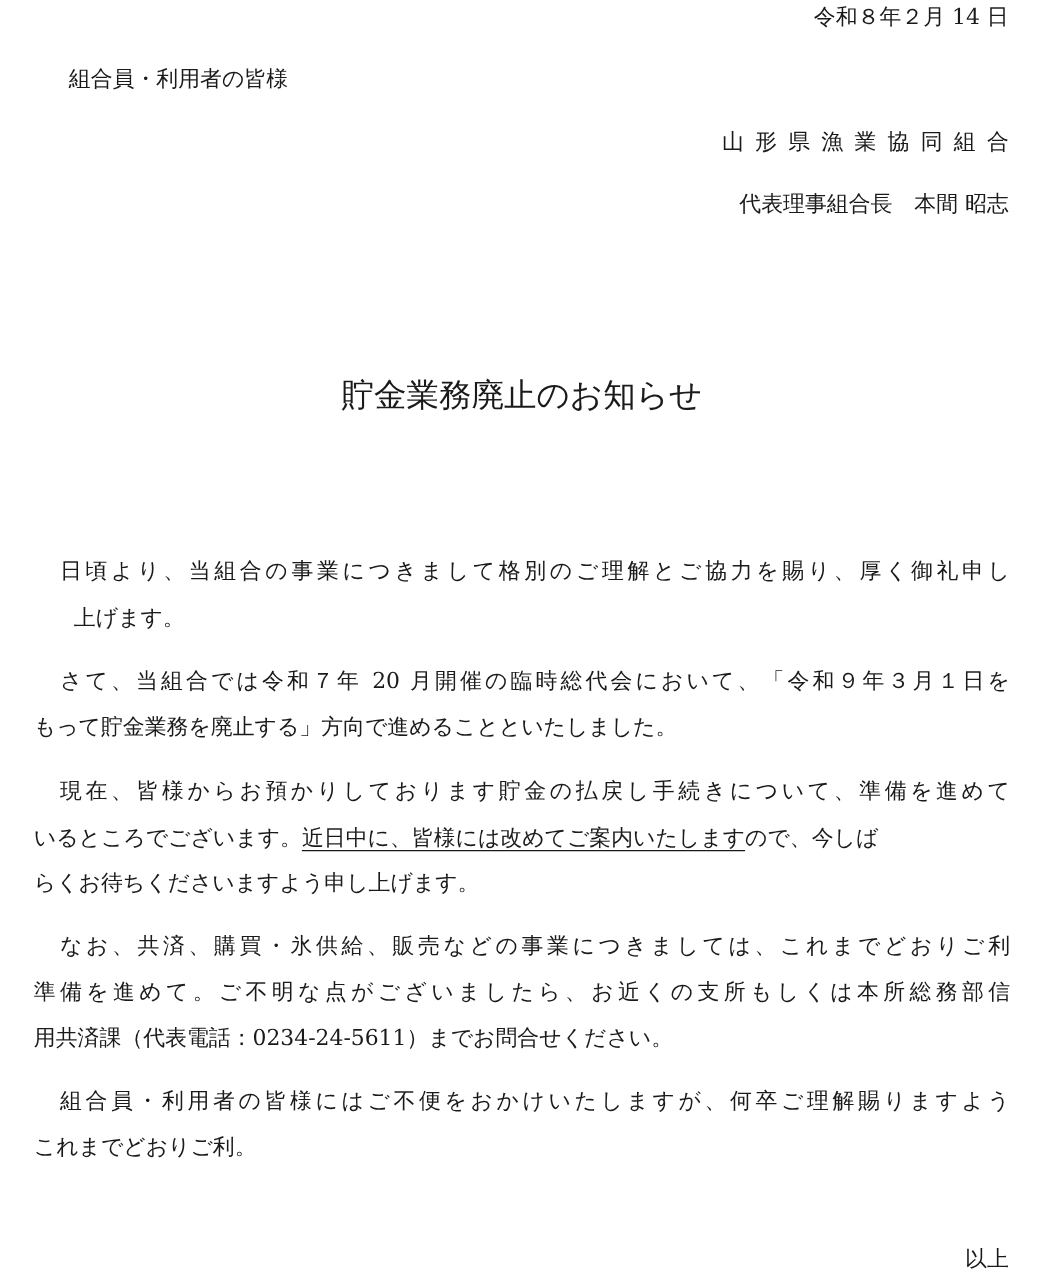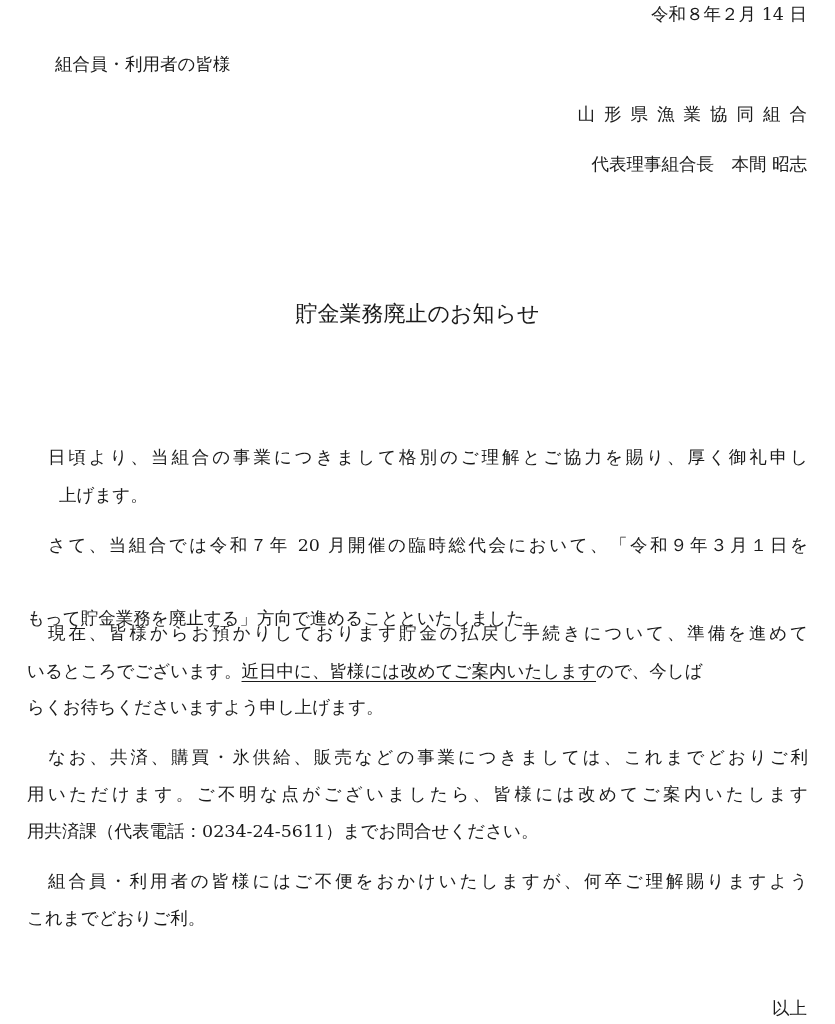--- a/index.html
+++ b/index.html
@@ -23,21 +23,21 @@
     }
     .right { right: 28px; text-align: right; }
     .left { left: 27px; margin-left: 28px; }
     .org-name { letter-spacing: 9px; margin-right: -9px; }
     .title {
       position: absolute;
       top: 299px;
       left: 0;
       width: 835px;
       text-align: center;
-      font-size: 22px;
+      font-size: 26px;
       white-space: nowrap;
     }
     .para-line {
       position: absolute;
       left: 27px;
       width: 781px;
       white-space: nowrap;
       line-height: 1;
       text-align: justify;
       text-align-last: justify;
@@ -63,32 +63,32 @@
 
   <div class="title">貯金業務廃止のお知らせ</div>
 
   <div>
     <div class="para-line indent" style="top:449px;">日頃より、当組合の事業につきまして格別のご理解とご協力を賜り、厚く御礼申し</div>
     <div class="para-line last" style="top:487px;margin-left:32px;">上げます。</div>
   </div>
 
   <div>
     <div class="para-line indent" style="top:537px;">さて、当組合では令和７年 20 月開催の臨時総代会において、「令和９年３月１日を</div>
-    <div class="para-line last" style="top:574px;margin-top:36px;">もって貯金業務を廃止する」方向で進めることといたしました。</div>
+    <div class="para-line last" style="top:574px;">もって貯金業務を廃止する」方向で進めることといたしました。</div>
   </div>
 
   <div>
     <div class="para-line indent" style="top:625px;">現在、皆様からお預かりしております貯金の払戻し手続きについて、準備を進めて</div>
     <div class="para-line last" style="top:663px;"><span>いるところでございます。</span><span class="underline">近日中に、皆様には改めてご案内いたします</span><span>ので、今しば</span></div>
     <div class="para-line last" style="top:699px;">らくお待ちくださいますよう申し上げます。</div>
   </div>
 
   <div>
     <div class="para-line indent" style="top:749px;">なお、共済、購買・氷供給、販売などの事業につきましては、これまでどおりご利</div>
-    <div class="para-line" style="top:786px;">用いただけます。ご不明な点がございましたら、皆様には改めてご案内いたします</div>
+    <div class="para-line" style="top:786px;">準備を進めて。ご不明な点がございましたら、お近くの支所もしくは本所総務部信</div>
     <div class="para-line last" style="top:823px;">用共済課（代表電話：0234-24-5611）までお問合せください。</div>
   </div>
 
   <div>
     <div class="para-line indent" style="top:873px;">組合員・利用者の皆様にはご不便をおかけいたしますが、何卒ご理解賜りますよう</div>
     <div class="para-line last" style="top:910px;">これまでどおりご利。</div>
   </div>
 
   <div class="line right" style="top:1000px;">以上</div>
 

